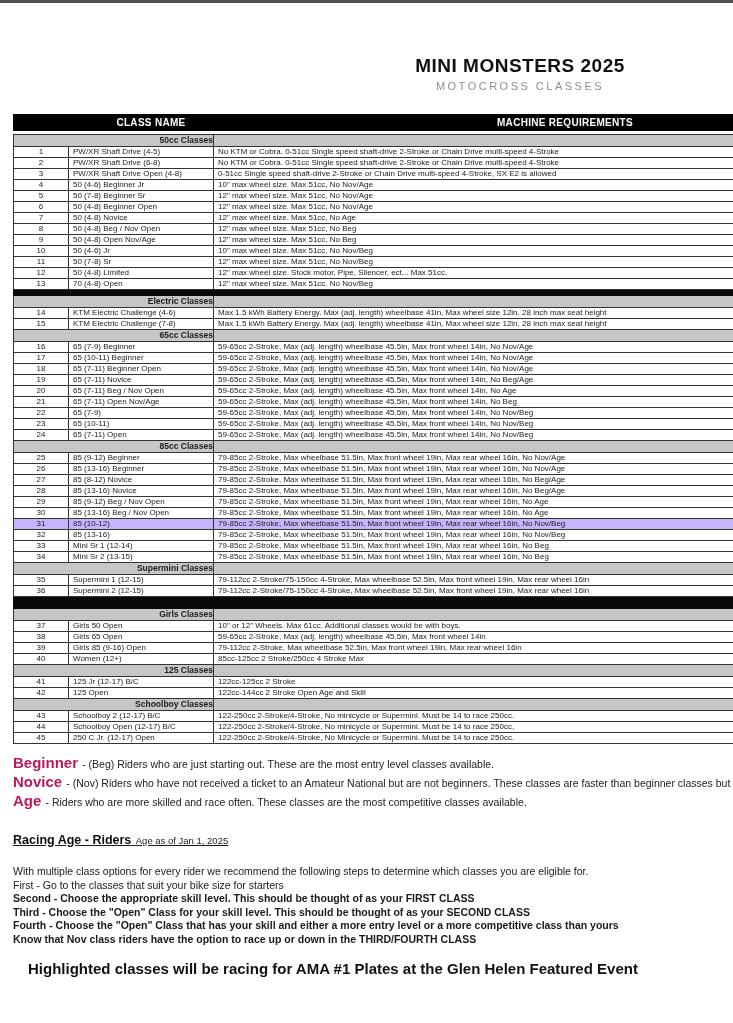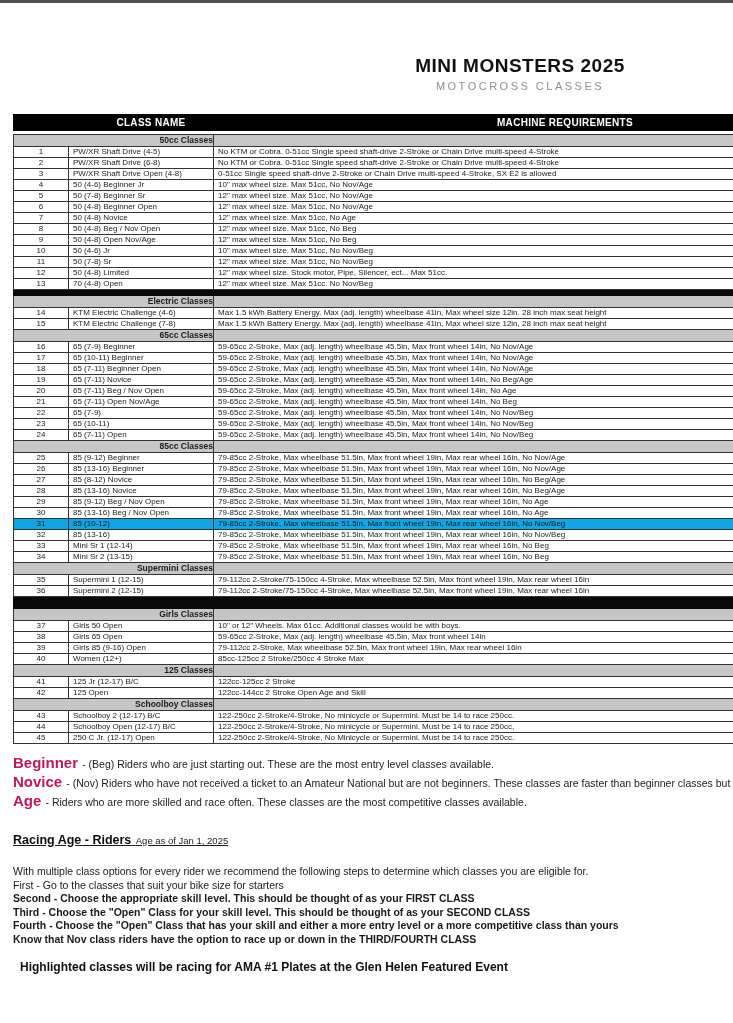--- a/index.html
+++ b/index.html
@@ -34,36 +34,36 @@
   tr.data-row td{border:1px solid #333;background:#fff;}
   td.num{text-align:center;}
   td.name,td.req{padding-left:4px;text-align:left;}
   tr.section-row td{
     border:1px solid #333;background:#c6c6c6;font-weight:700;font-size:8.5px;
     height:11px;line-height:11px;padding-left:3px;text-align:right;
   }
   tr.divider-row td{background:#0a0a0a;border:1px solid #0a0a0a;line-height:0;font-size:0;}
   tr.divider-row.thin td{height:5px;}
   tr.divider-row.thick td{height:11px;}
-  tr.hl td{background:#0ea5e9;}
+  tr.hl td{background:#c4b5fd;}
 
   .definitions{margin:10px 0 0 13px;width:740px;}
   .def-line{white-space:nowrap;overflow:hidden;margin-bottom:1px;}
   .def-term{font-weight:700;font-size:15px;color:#be185d;}
   .def-text{font-size:10.5px;color:#222;}
 
   .racing-age{margin:20px 0 0 13px;white-space:nowrap;text-decoration:underline;}
   .ra-label{font-weight:700;font-size:12.5px;color:#0e0e0e;}
   .ra-note{font-size:9.5px;color:#222;}
 
   .instructions{margin:17px 0 0 13px;width:740px;}
   .instr-line{font-size:10.5px;line-height:13.5px;white-space:nowrap;overflow:hidden;color:#1a1a1a;}
   .instr-line.bold{font-weight:700;}
 
-  .footer-note{margin:14px 0 0 20px;font-weight:700;font-size:12px;color:#111;}
+  .footer-note{margin:14px 0 0 28px;font-weight:700;font-size:15px;color:#111;}
 </style>
 </head>
 <body>
 
 <div class="page">
   <div class="top-bar"></div>
 
   <div class="title-block">
     <div class="title">MINI MONSTERS 2025</div>
     <div class="subtitle">MOTOCROSS CLASSES</div>

